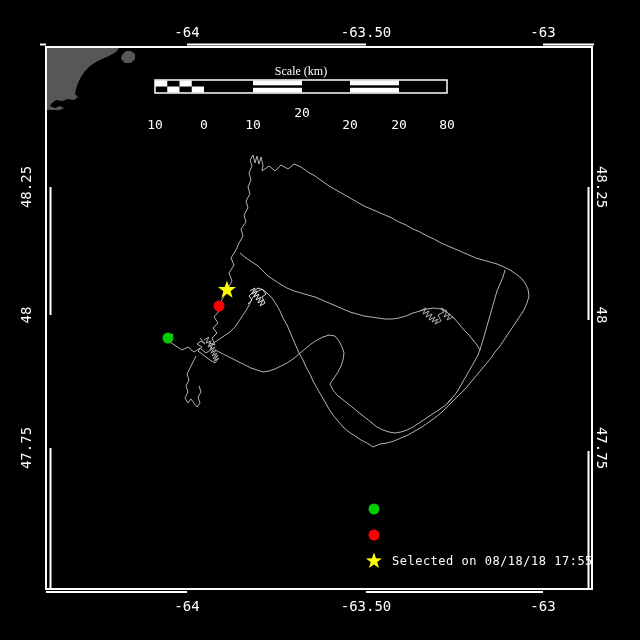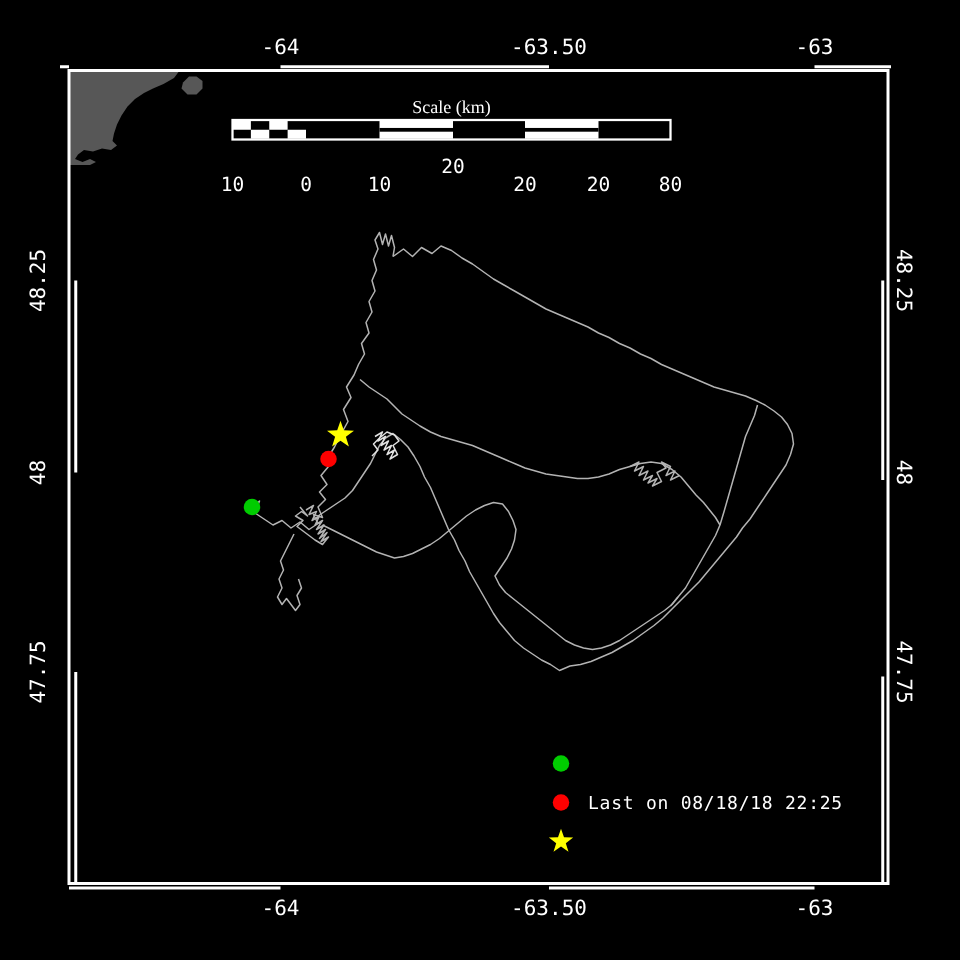--- a/index.html
+++ b/index.html
@@ -95,14 +95,14 @@
 
   <div class="lbl sc-title" style="left:301px;top:71px">Scale (km)</div>
   <div class="lbl sc" style="left:155px;top:112px">10</div>
   <div class="lbl sc" style="left:204px;top:112px">0</div>
   <div class="lbl sc" style="left:253px;top:112px">10</div>
   <div class="lbl sc" style="left:302px;top:100px">20</div>
   <div class="lbl sc" style="left:350px;top:112px">20</div>
   <div class="lbl sc" style="left:399px;top:112px">20</div>
   <div class="lbl sc" style="left:447px;top:112px">80</div>
 
-  <div class="lbl lg" style="left:392px;top:535px">Last on 08/18/18 22:25</div>
+  <div class="lbl lg" style="left:392px;top:561px">Selected on 08/18/18 17:55</div>
 </div>
 
 </body></html>

